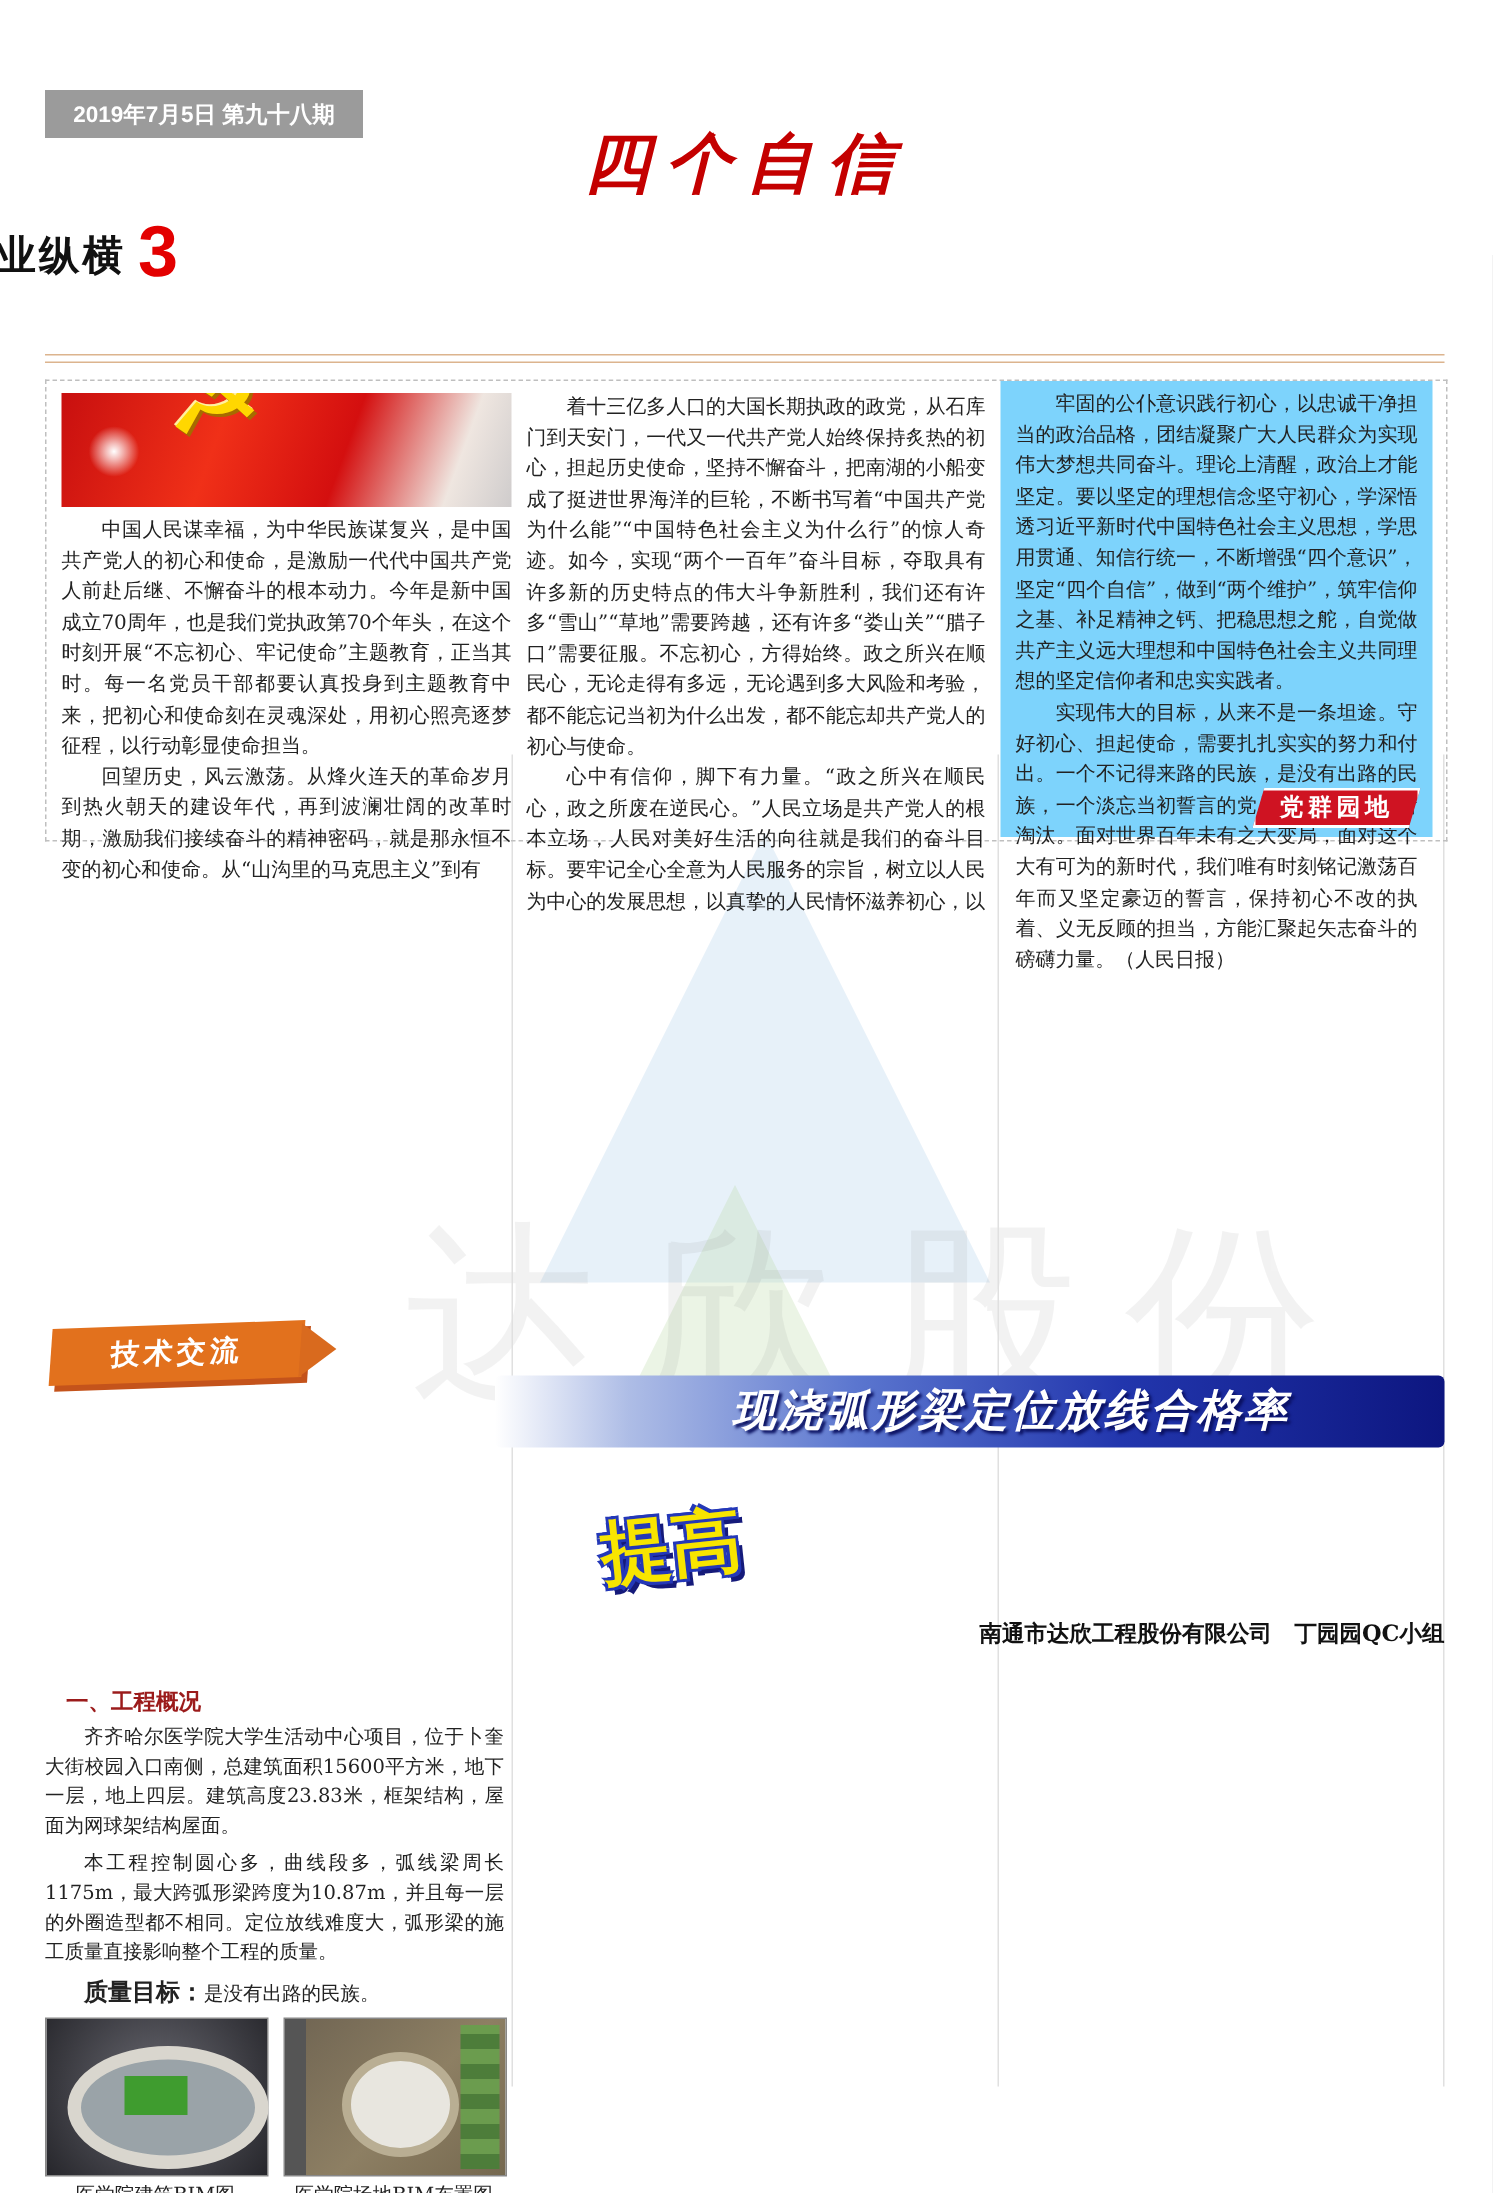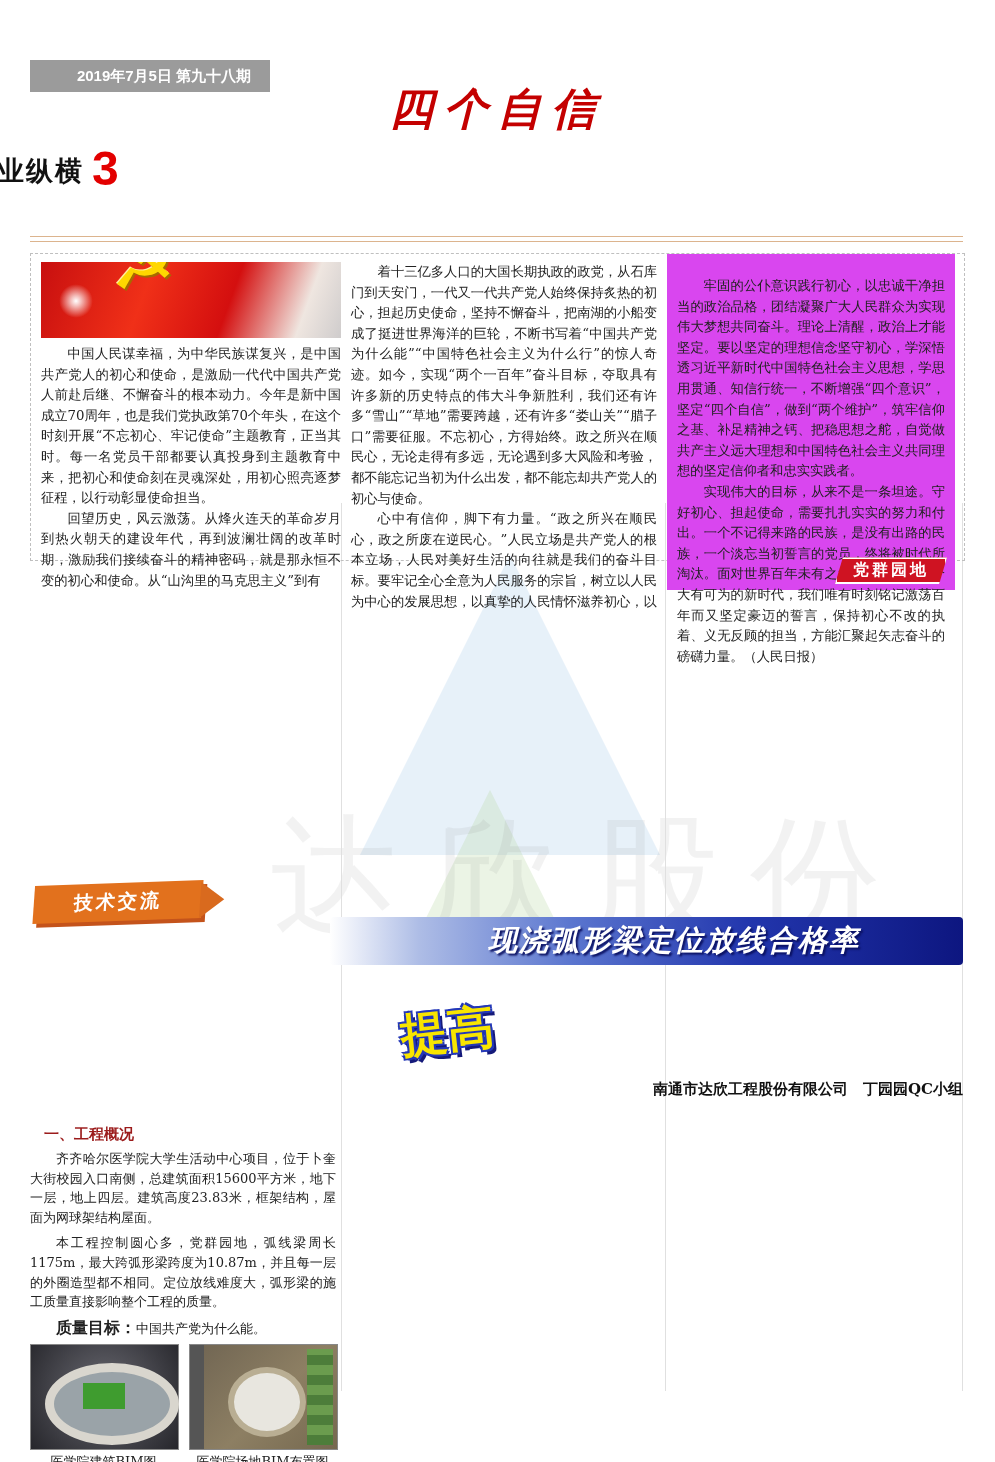--- a/index.html
+++ b/index.html
@@ -1,36 +1,36 @@
 <!DOCTYPE html>
 <html><head>
 <meta charset="utf-8">
 <style>
   html,body{margin:0;padding:0;background:#e9e9e9;}
   .page{position:relative;width:995px;height:1462px;background:#fff;margin:0 auto;
         font-family:"DejaVu Serif",serif;color:#222;overflow:hidden;}
   
   .hdr-date{position:absolute;left:30px;top:60px;width:212px;height:32px;background:#9b9b9b;
             color:#fff;font-family:"Liberation Sans",sans-serif;font-weight:bold;font-size:15px;
-            display:flex;align-items:center;justify-content:center;padding-left:28px;}
+            display:flex;align-items:center;justify-content:center;}
   .masthead{position:absolute;left:0;top:48px;width:100%;text-align:center;color:#c40000;
             font-size:44px;font-weight:bold;font-style:italic;letter-spacing:10px;}
   .hdr-right{position:absolute;right:32px;top:56px;display:flex;align-items:flex-end;}
   .hdr-section{font-size:27px;font-weight:bold;color:#111;letter-spacing:2px;line-height:40px;}
   .hdr-pageno{font-size:48px;font-weight:bold;color:#e30000;line-height:44px;margin-left:8px;
               font-family:"Liberation Sans",sans-serif;}
   .hdr-rule{position:absolute;left:30px;top:101px;width:933px;height:4px;
             border-top:1px solid #dcb48e;border-bottom:1px solid #dcb48e;}
   
   .topblock{position:absolute;left:30px;top:112px;width:933px;height:306px;border:1px dashed #bfbfbf;}
   .tcol{position:absolute;top:8px;font-size:13.3px;line-height:20.6px;text-align:justify;}
   .tcol p{margin:0;text-indent:2em;}
   .tcol1{left:10px;width:300px;}
   .tcol2{left:320px;width:306px;}
-  .tcol3{left:636px;width:268px;background:#d946ef;padding:22px 10px;top:0;height:292px;}
+  .tcol3{left:636px;width:268px;background:#7dd3fc;padding:6px 10px;top:0;height:292px;}
   .party-img{position:relative;width:300px;height:76px;margin-bottom:6px;overflow:hidden;
              background:linear-gradient(110deg,#c80f0f 0%,#f03018 35%,#d40f0f 62%,#efe6e0 86%,#cfcccc 100%);}
   .party-emblem{position:absolute;left:70px;top:-8px;font-size:72px;color:#ffd700;
                 text-shadow:2px 2px 0 #a66b00, -1px -1px 0 #fff0a0;}
   .party-spark{position:absolute;left:18px;top:22px;width:34px;height:34px;border-radius:50%;
                background:radial-gradient(circle,#fff 0%,rgba(255,255,255,.7) 22%,rgba(255,255,255,0) 70%);}
   .badge-dq{position:absolute;right:8px;bottom:6px;background:#cf1322;color:#fff;font-weight:bold;
             font-size:16px;letter-spacing:3px;padding:3px 18px;
             clip-path:polygon(7% 0,100% 0,93% 100%,0 100%);box-shadow:0 0 0 2px #fff inset;}
   
@@ -123,22 +123,22 @@
   <div class="banner-tigao z">提高</div>
   <div class="byline z">南通市达欣工程股份有限公司　丁园园QC小组</div>
 
   <div class="vr" style="left:341px"></div>
   <div class="vr" style="left:665px"></div>
   <div class="vr" style="left:962px"></div>
 
   <div class="colL z">
     <div class="h-red">一、工程概况</div>
     <p>齐齐哈尔医学院大学生活动中心项目，位于卜奎大街校园入口南侧，总建筑面积15600平方米，地下一层，地上四层。建筑高度23.83米，框架结构，屋面为网球架结构屋面。</p>
-    <p>本工程控制圆心多，党群园地，弧线梁周长1175m，最大跨弧形梁跨度为10.87m，并且每一层的外圈造型都不相同。定位放线难度大，弧形梁的施工质量直接影响整个工程的质量。</p>
-    <p><span class="lead">质量目标：</span><span>中国共产党为什么能。</span></p>
+    <p>本工程控制圆心多，曲线段多，弧线梁周长1175m，最大跨弧形梁跨度为10.87m，并且每一层的外圈造型都不相同。定位放线难度大，弧形梁的施工质量直接影响整个工程的质量。</p>
+    <p><span class="lead">质量目标：</span><span>是没有出路的民族。</span></p>
     <div class="bim-row">
       <div class="bim">
         <div class="bim-img1">
             <div class="ring"></div>
             <div class="field"></div>
           </div>
         <div class="bim-cap">医学院建筑BIM图</div>
       </div>
       <div class="bim">
         <div class="bim-img2">

